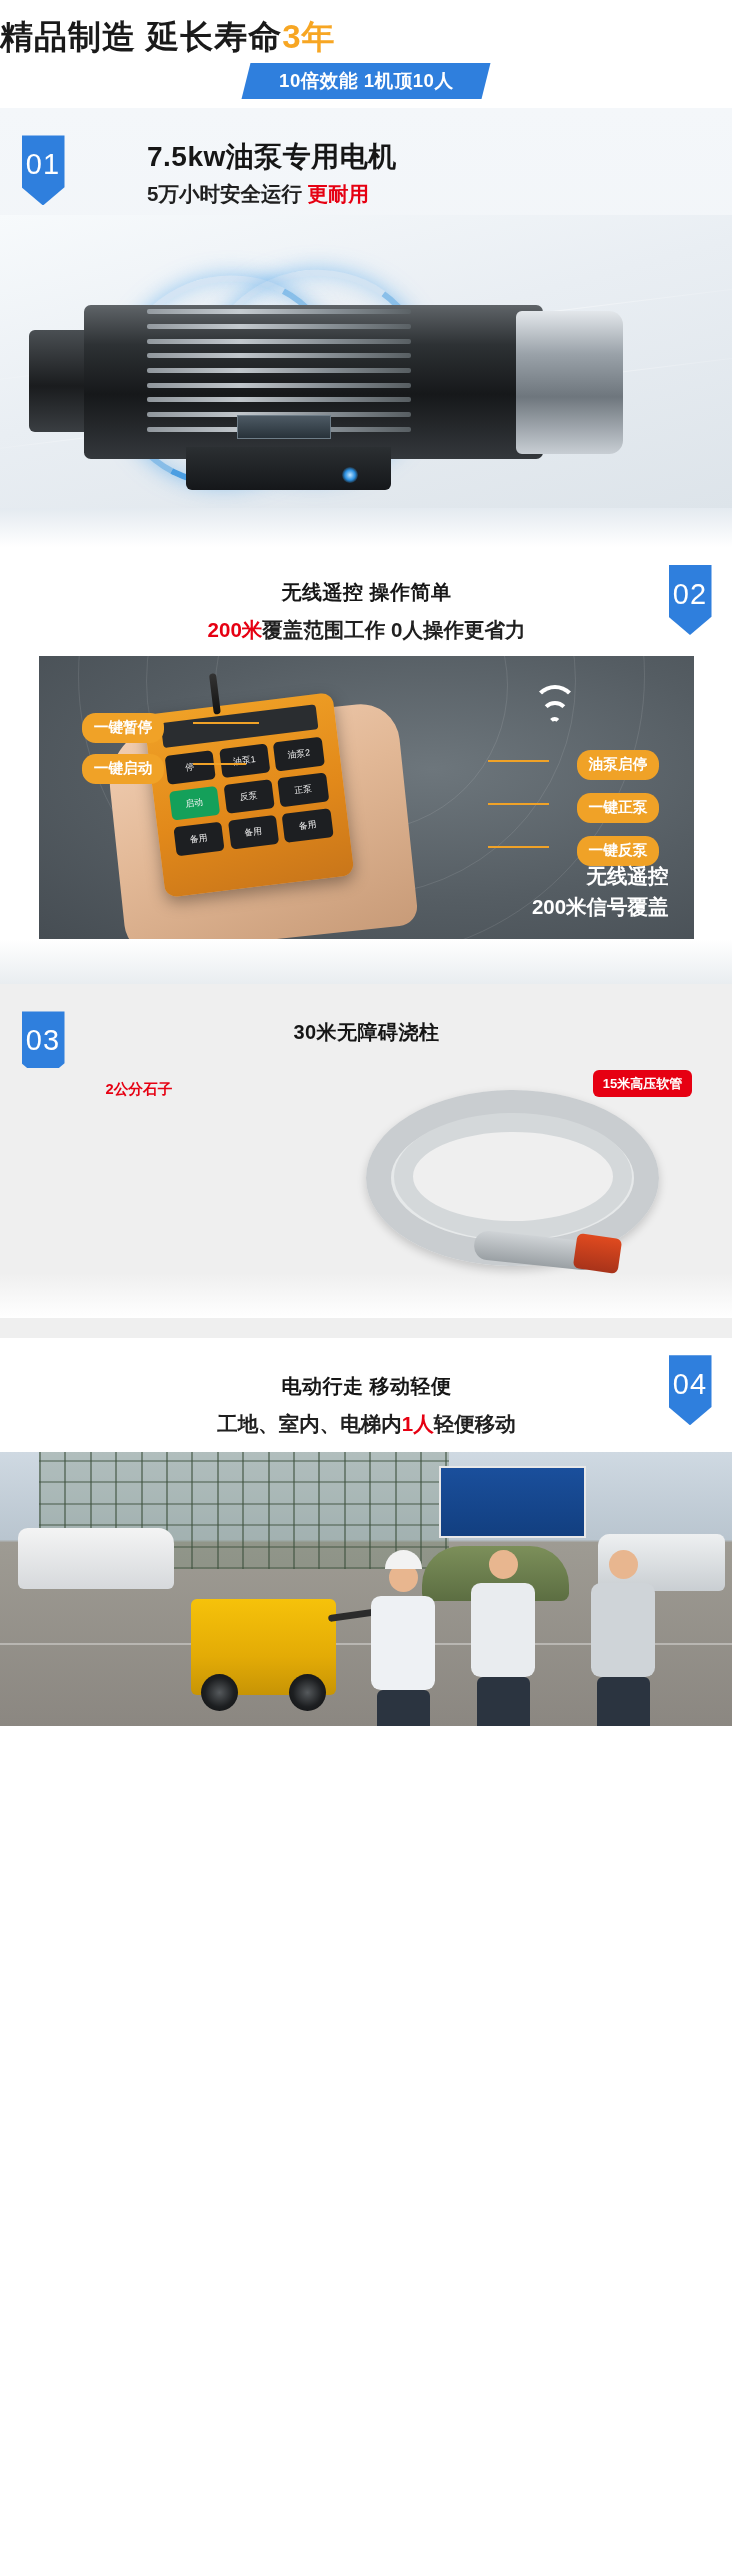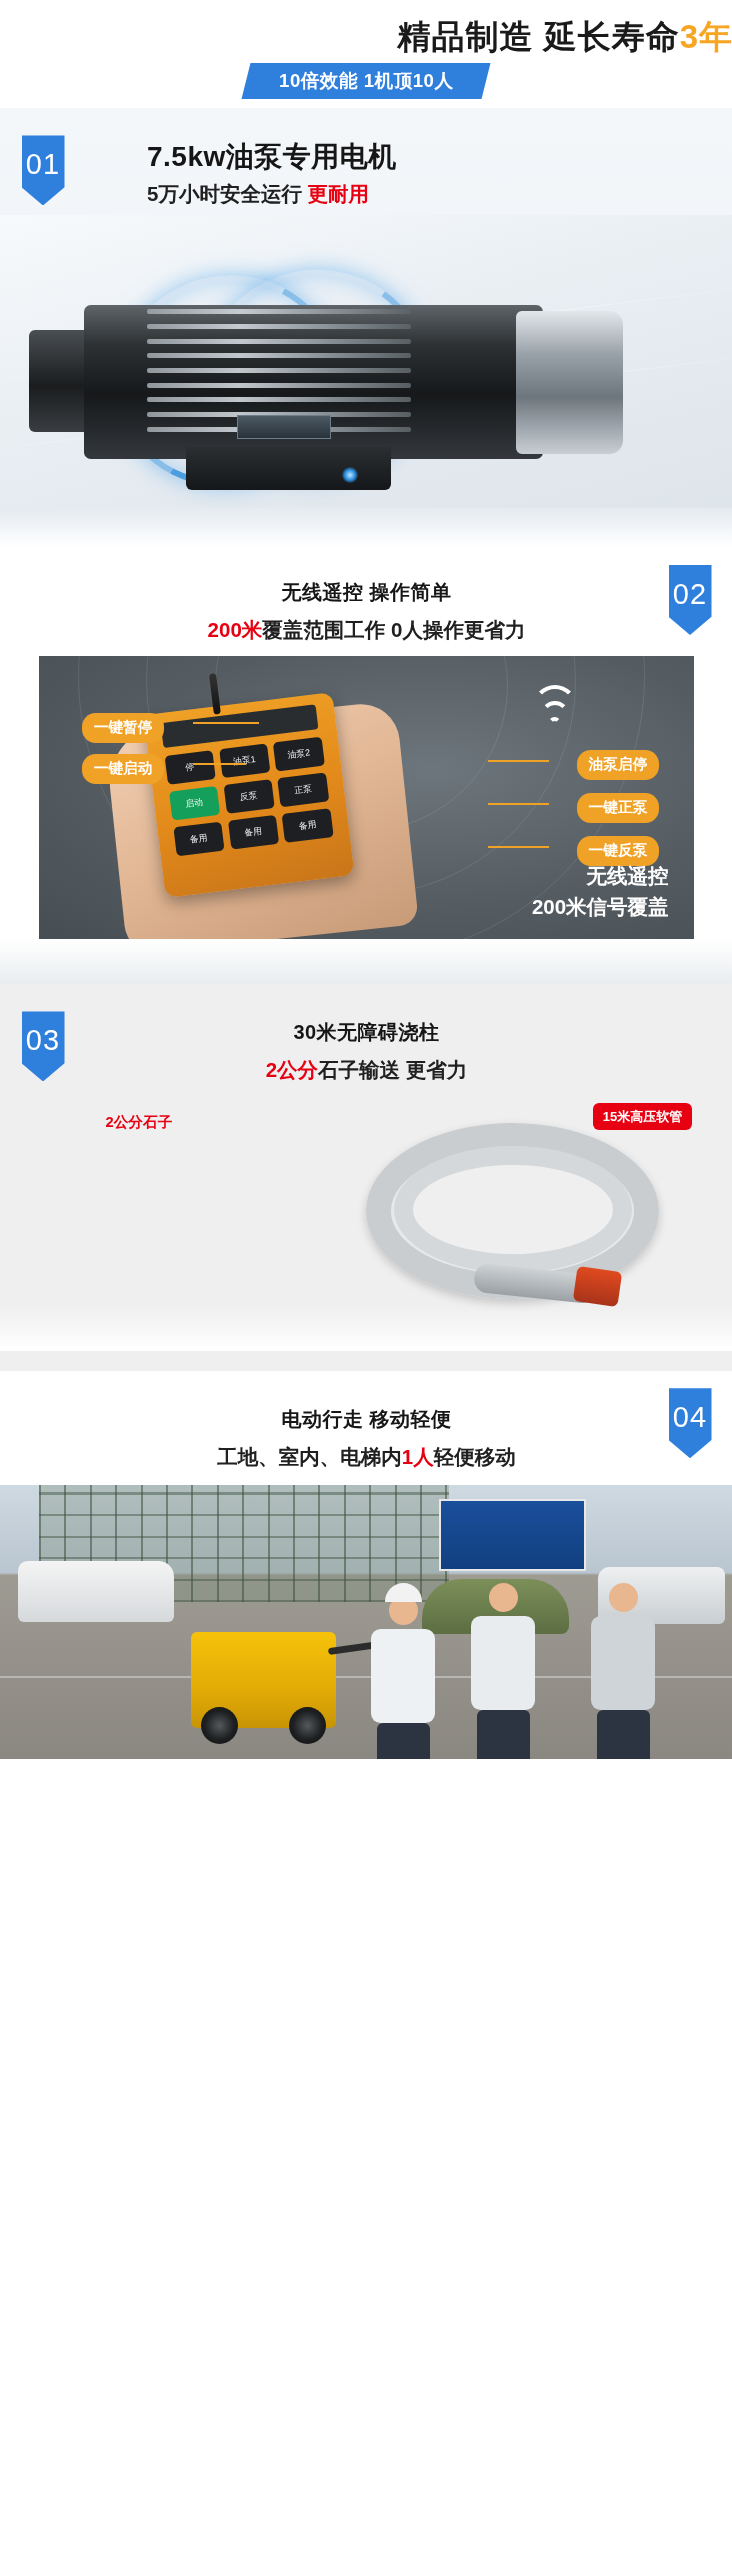--- a/index.html
+++ b/index.html
@@ -4,21 +4,21 @@
 <style>
   * { box-sizing: border-box; margin: 0; padding: 0; }
   html, body {
     width: 733px;
     background: #ffffff;
     font-family: "Liberation Sans", "DejaVu Sans", sans-serif;
   }
   .page { width: 733px; position: relative; overflow: hidden; }
 
   
-  .top-header { width: 733px; padding: 13.7px 0 9.8px; text-align: right; background: #fff; }
+  .top-header { width: 733px; padding: 13.7px 0 9.8px; text-align: left; background: #fff; }
   .main-title {
     font-size: 33px; font-weight: 700; color: #1a1a1a; letter-spacing: 1px;
     line-height: 45px; white-space: nowrap;
   }
   .main-title .hl { color: #f7a623; }
   .banner-wrap { margin-top: 3.9px; display: flex; justify-content: center; }
   .banner {
     background: #2f7fdd; color: #fff; font-size: 18.6px; font-weight: 700;
     padding: 5.9px 33px 6.8px; line-height: 23.4px;
     transform: skewX(-14deg); display: inline-block; letter-spacing: 0.5px;
@@ -386,21 +386,20 @@
         <div>200米信号覆盖</div>
       </div>
     </div>
     <div class="sec2-fade"></div>
   </div>
 
   <div class="section sec3">
     <div class="badge left">03</div>
     <div class="sec-head sec3-head">
       <div class="sec-title">30米无障碍浇柱</div>
-      <div class="sec-sub"><span class="rednum">2公分</span><span>石子输送 更省力</span></div>
     </div>
 
     <div class="hose-stage">
       <div class="tag-red">15米高压软管</div>
       <div class="stone-label">2公分石子</div>
       <div class="hose-coil"></div>
       <div class="hose-coil2"></div>
       <div class="hose-end"></div>
       <div class="hose-coupler"></div>
     </div>

